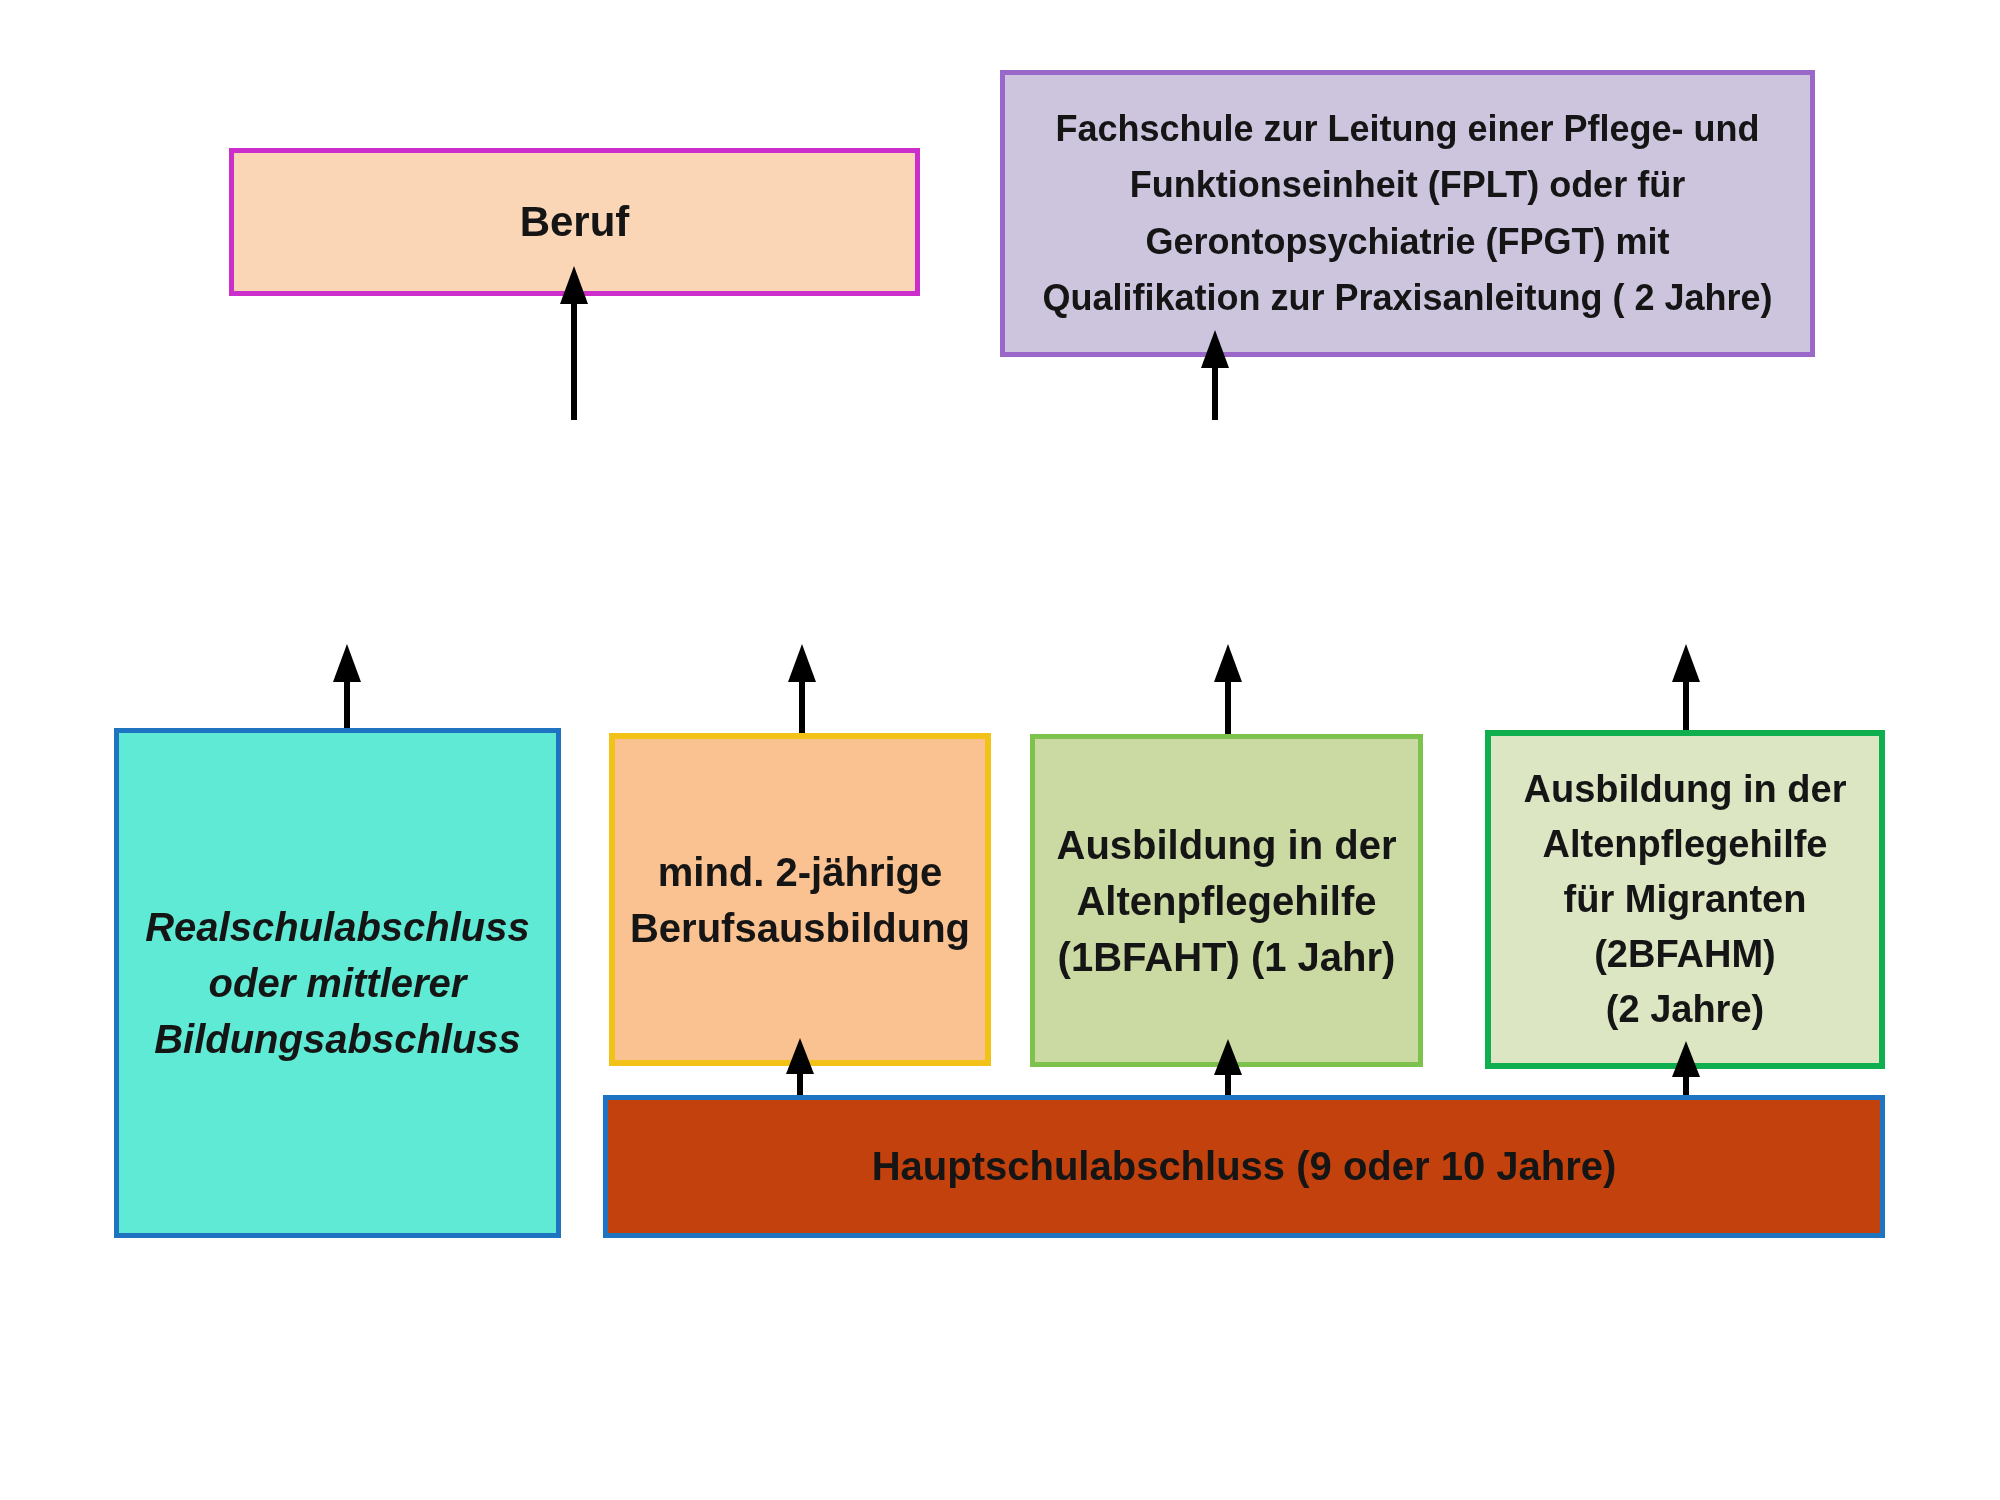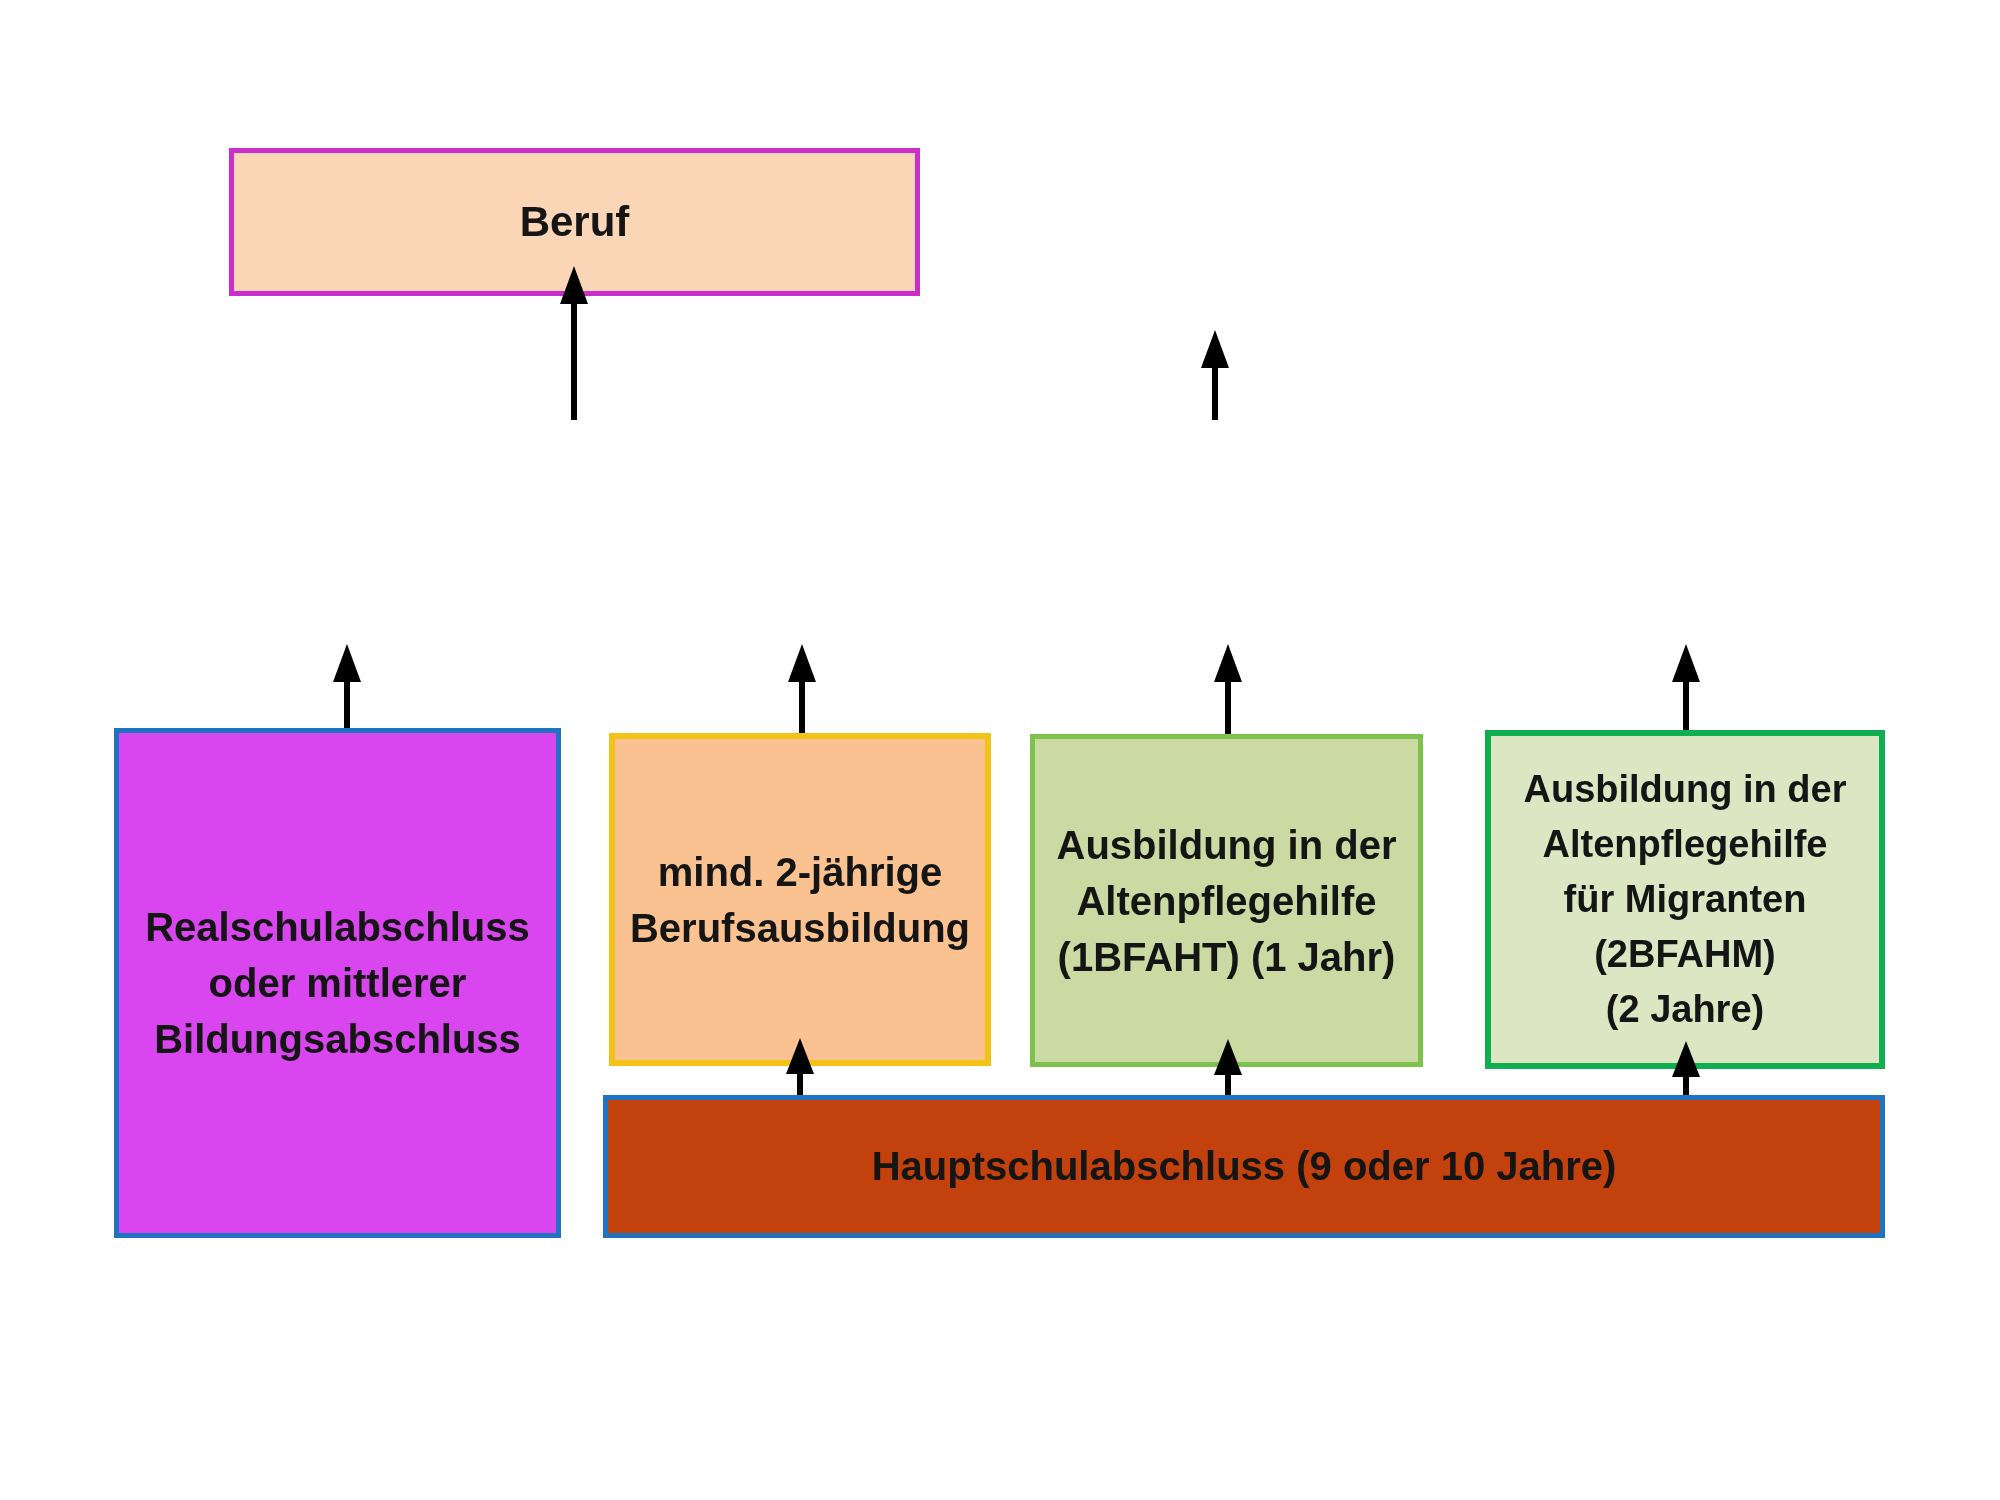--- a/index.html
+++ b/index.html
@@ -58,23 +58,29 @@
 </style>
 </head>
 <body>
 
 <div class="canvas">
 
   <div class="node box-beruf" style="background-color: rgb(251, 214, 182); border-color: rgb(204, 46, 204);">
     <div class="node-label fs-beruf">Beruf</div>
   </div>
 
+  <div class="node box-fachschule" style="background-color: rgb(205, 196, 221); border-color: rgb(154, 104, 200);">
+    <div class="node-label fs-fachschule">Fachschule  zur Leitung einer Pflege- und
+Funktionseinheit (FPLT) oder für
+Gerontopsychiatrie (FPGT) mit
+Qualifikation zur Praxisanleitung ( 2 Jahre)</div>
+  </div>
 
 
-  <div class="node box-realschule" style="background-color: #d946ef; border-color: rgb(31, 116, 194);">
+  <div class="node box-realschule" style="background-color: #5eead4; border-color: rgb(31, 116, 194); font-style: italic;">
     <div class="node-label fs-realschule">Realschulabschluss
 oder mittlerer
 Bildungsabschluss</div>
   </div>
 
   <div class="node box-berufsausb" style="background-color: rgb(250, 194, 145); border-color: rgb(242, 194, 22);">
     <div class="node-label fs-berufsausb">mind. 2-jährige
 Berufsausbildung</div>
   </div>
 

